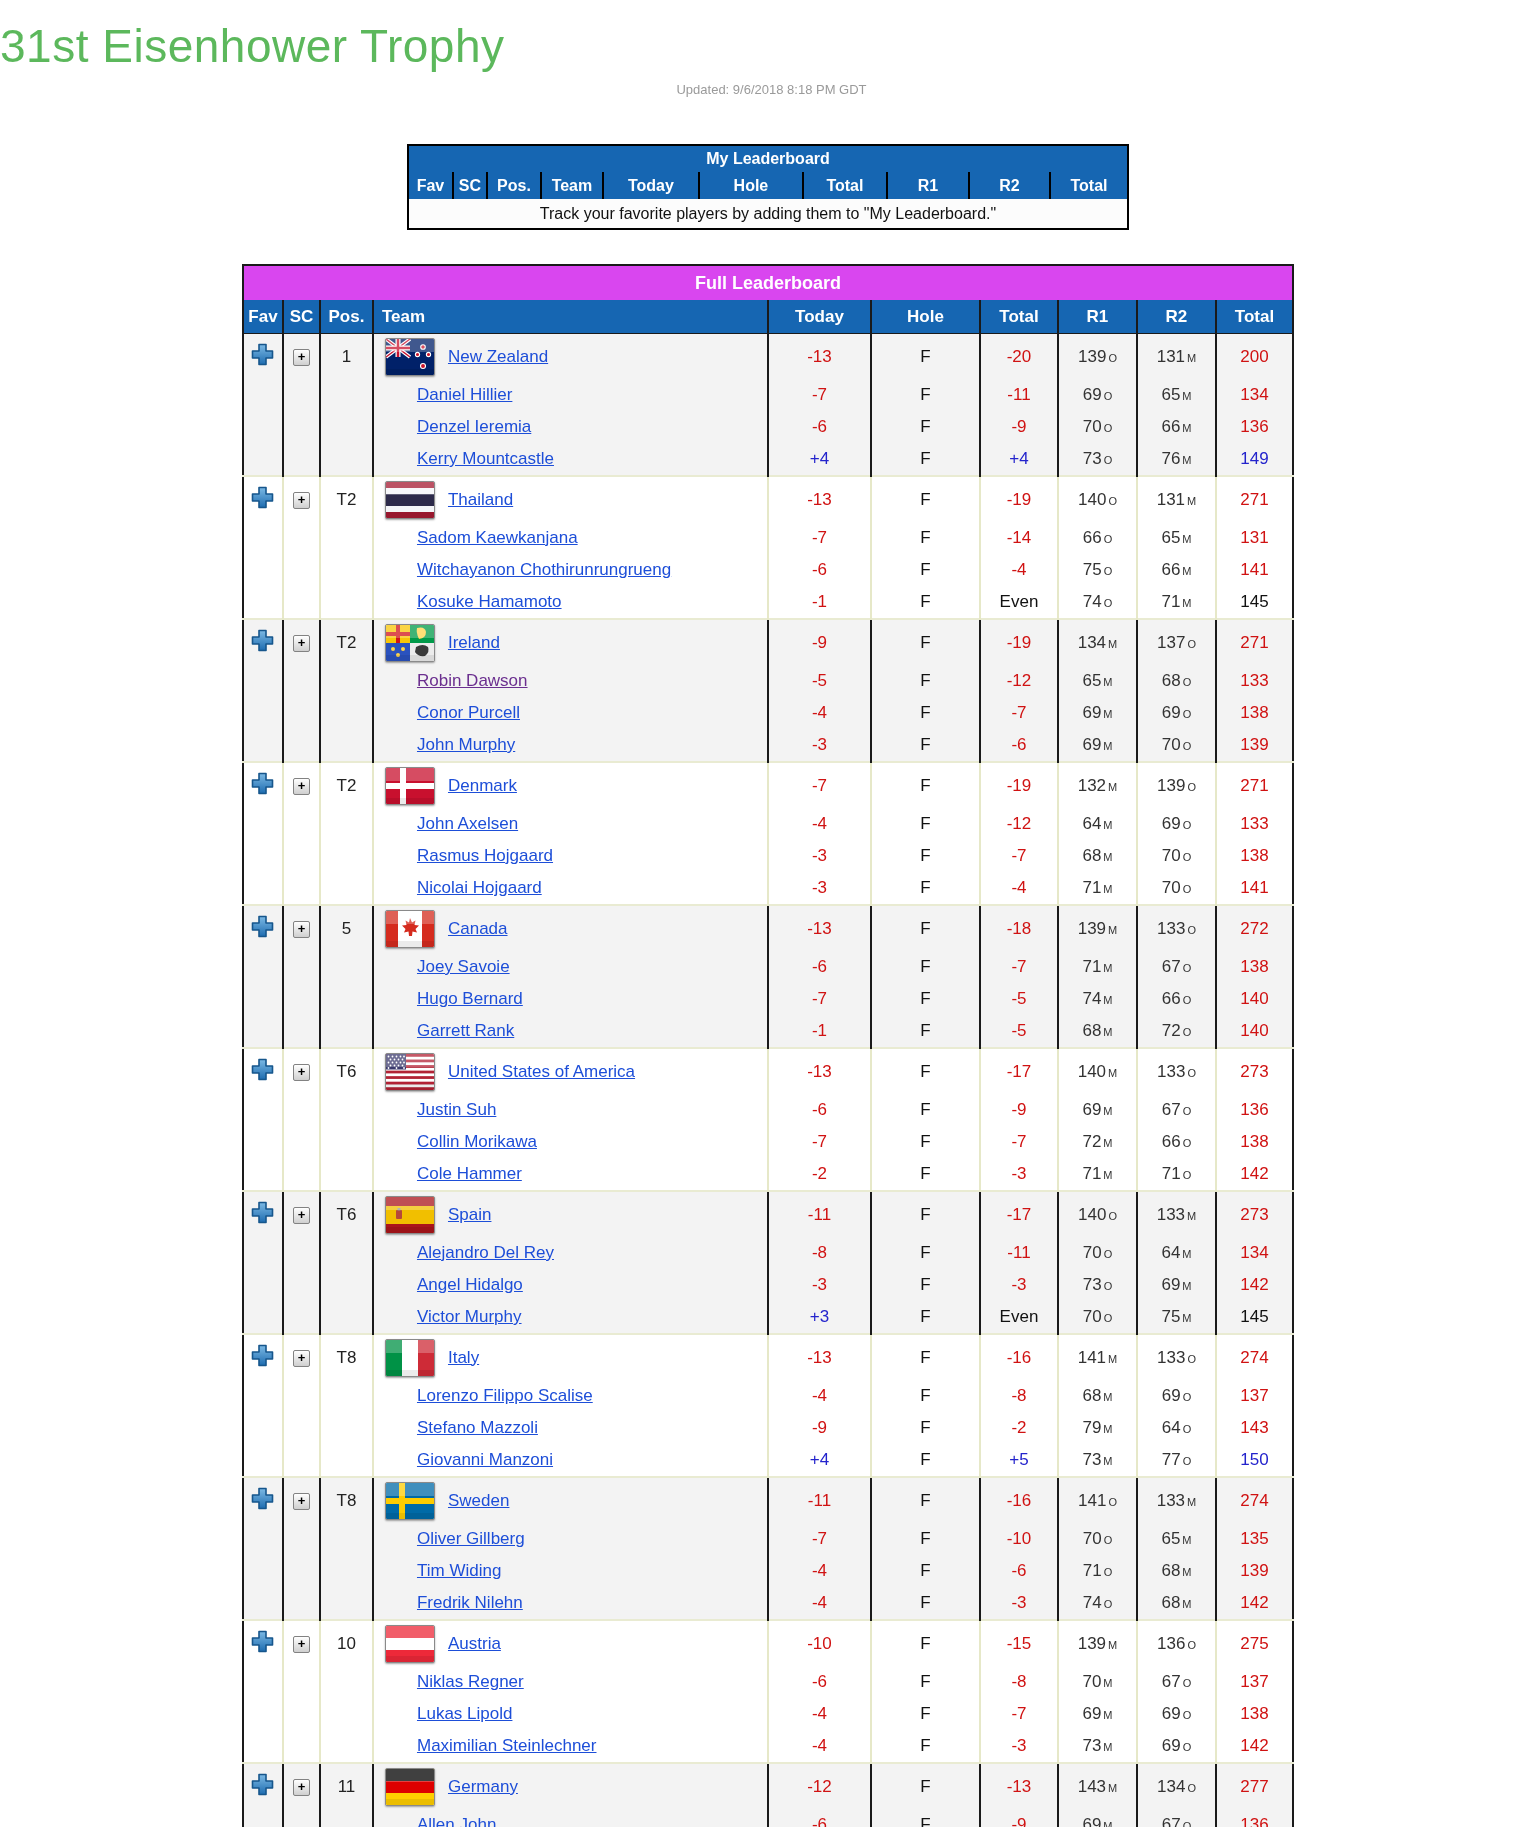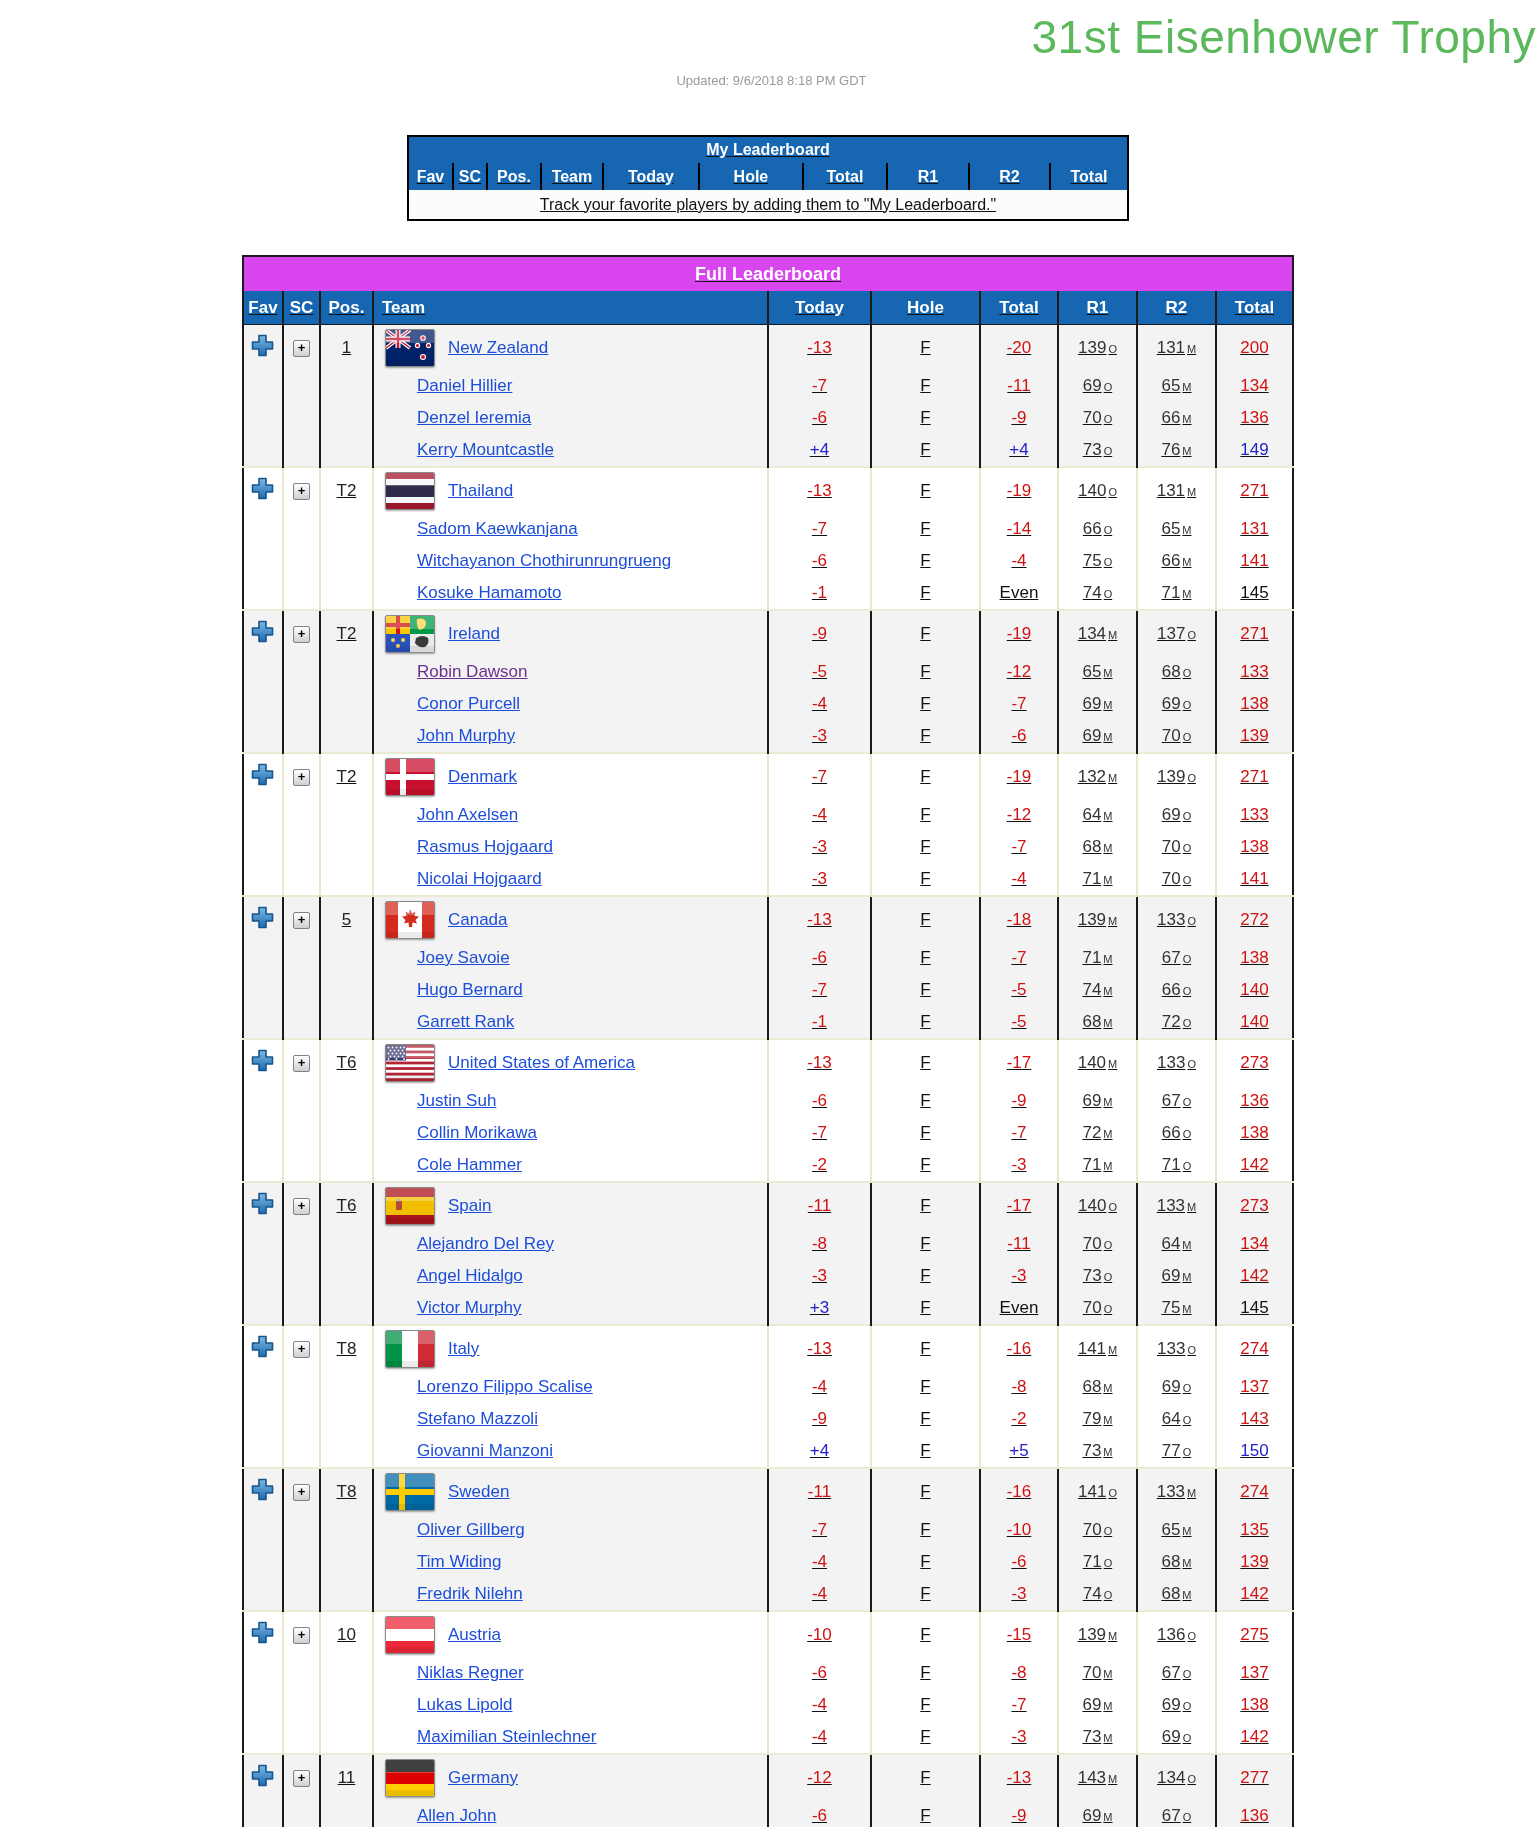--- a/index.html
+++ b/index.html
@@ -2,27 +2,27 @@
 <html><head>
 <meta charset="utf-8">
 <style>
   html,body{margin:0;padding:0;background:#fff;}
   body{
     width:1536px;height:1827px;overflow:hidden;margin:0 auto;
     font-family:"Liberation Sans","DejaVu Sans",sans-serif;color:#111;
   }
   
   .page-title{
-    margin:10px 0 0;text-align:right;font-size:46px;font-weight:normal;
+    margin:19px 0 0;text-align:left;font-size:46px;font-weight:normal;
     color:#5CB85C;letter-spacing:0.5px;
   }
   .updated{ text-align:center;font-size:13px;color:#9a9a9a;margin-top:9px;padding-left:7px; }
 
   
-  table{border-collapse:collapse;table-layout:fixed;text-decoration:underline;}
+  table{border-collapse:collapse;table-layout:fixed;}
   th,td{padding:0;vertical-align:middle;}
 
   
   .my{width:720px;margin:47px auto 0;border:2px solid #000;}
   .my .bar th{background:#1666B2;color:#fff;font-size:16px;font-weight:bold;height:26px;text-align:center;}
   .my .cols th{background:#1666B2;color:#fff;font-size:16px;font-weight:bold;height:27px;text-align:center;border-left:2px solid #000;}
   .my .cols th:first-child{border-left:none;}
   .my .note td{background:#FCFCFC;color:#111;font-size:16px;height:29px;text-align:center;}
 
   

